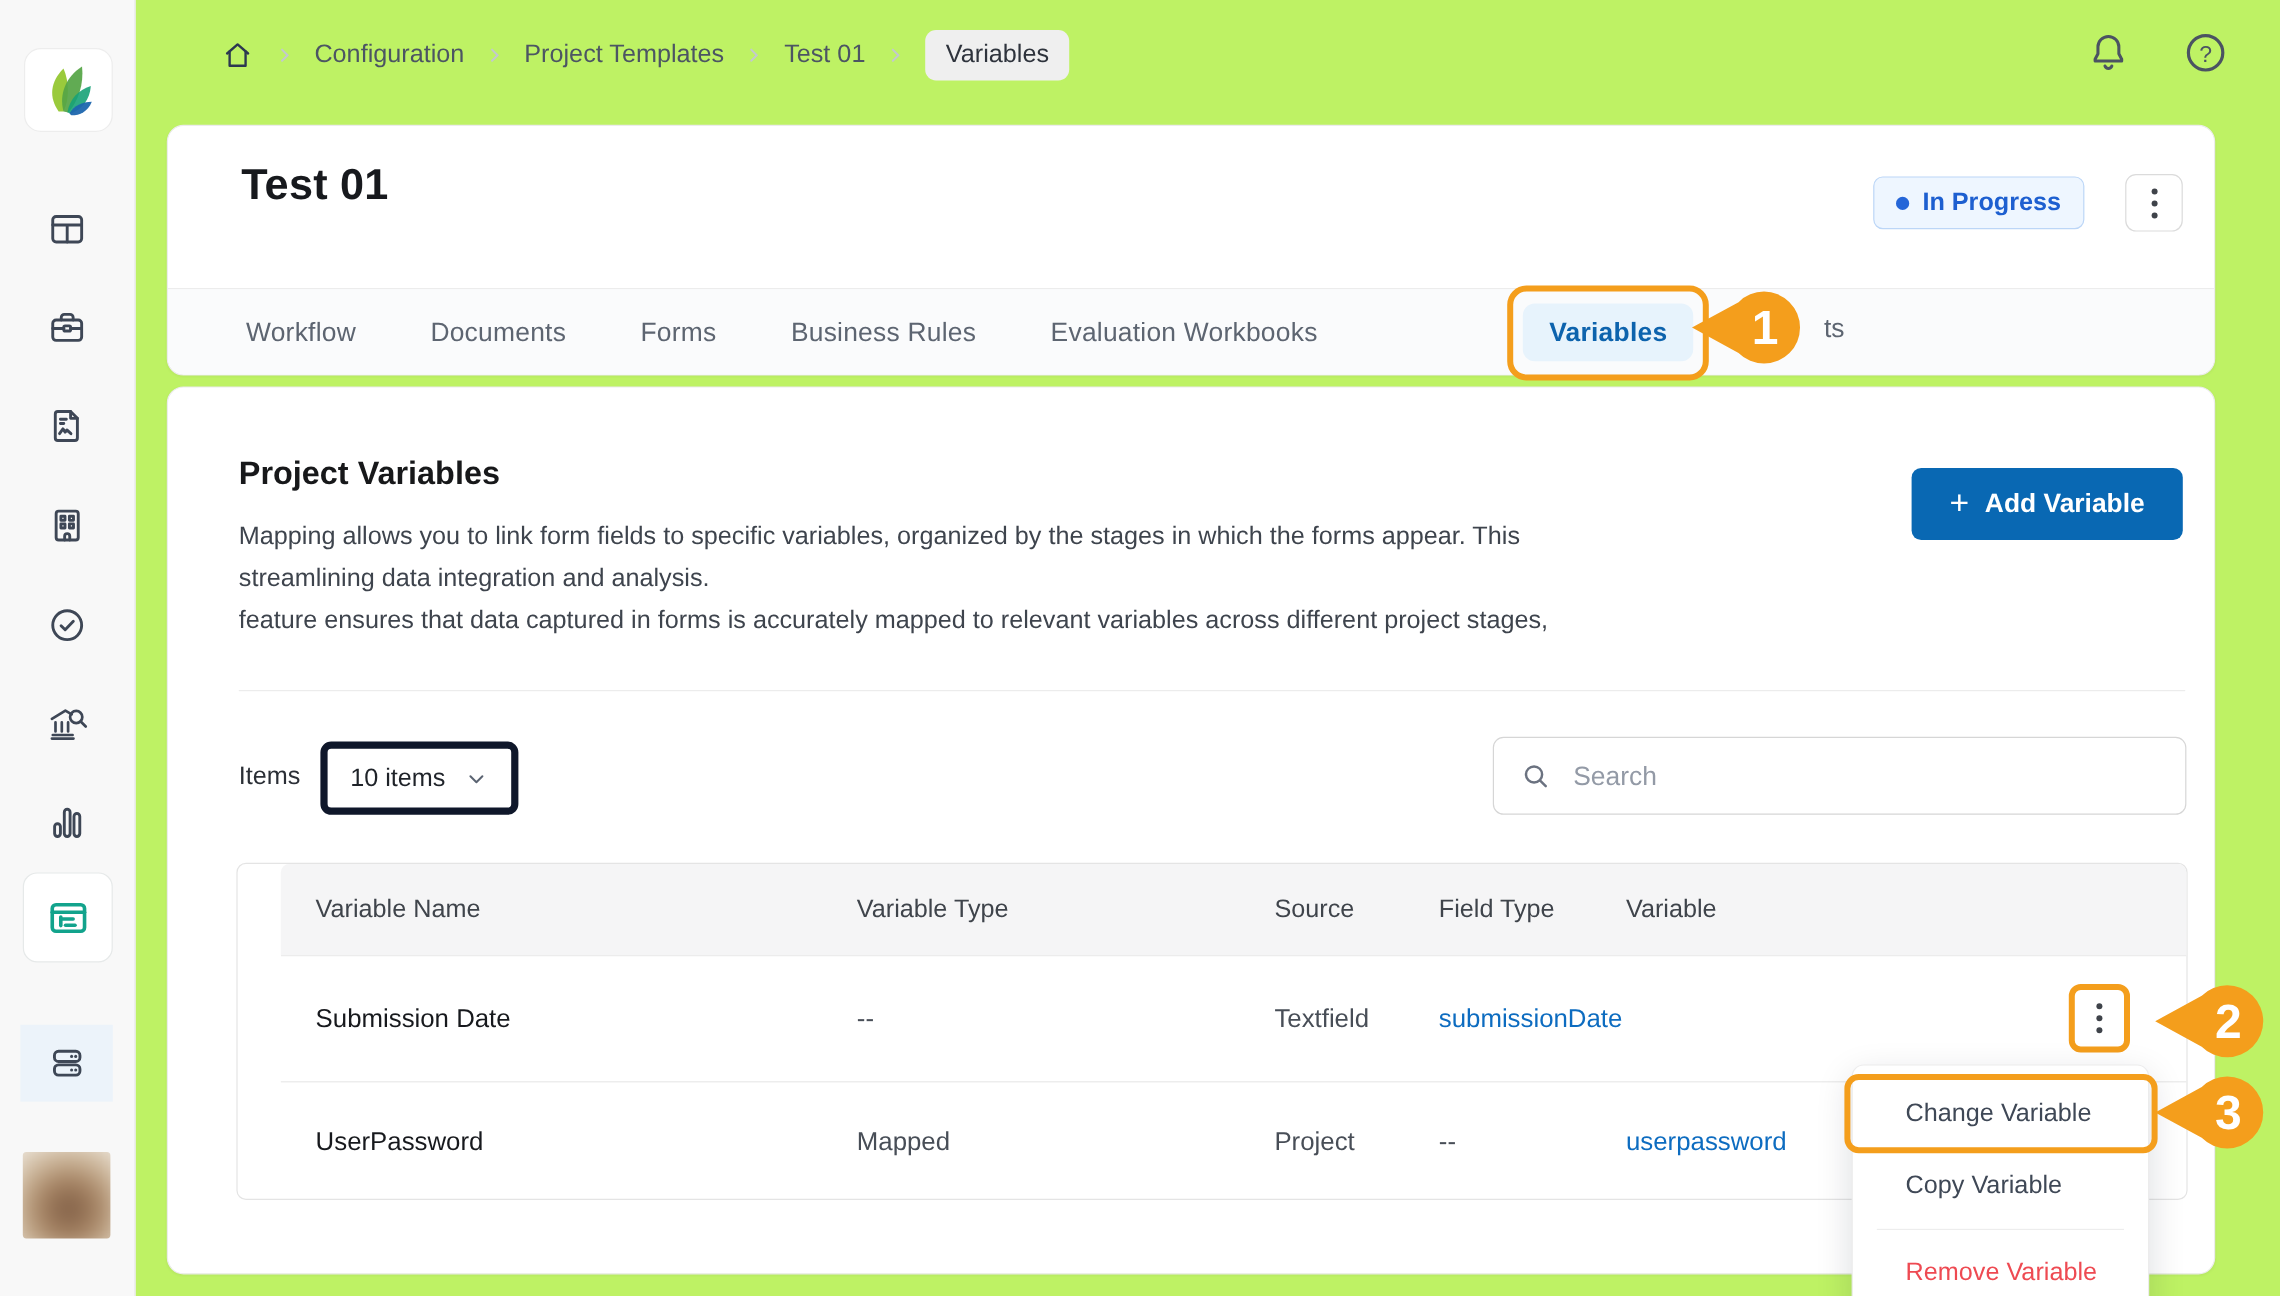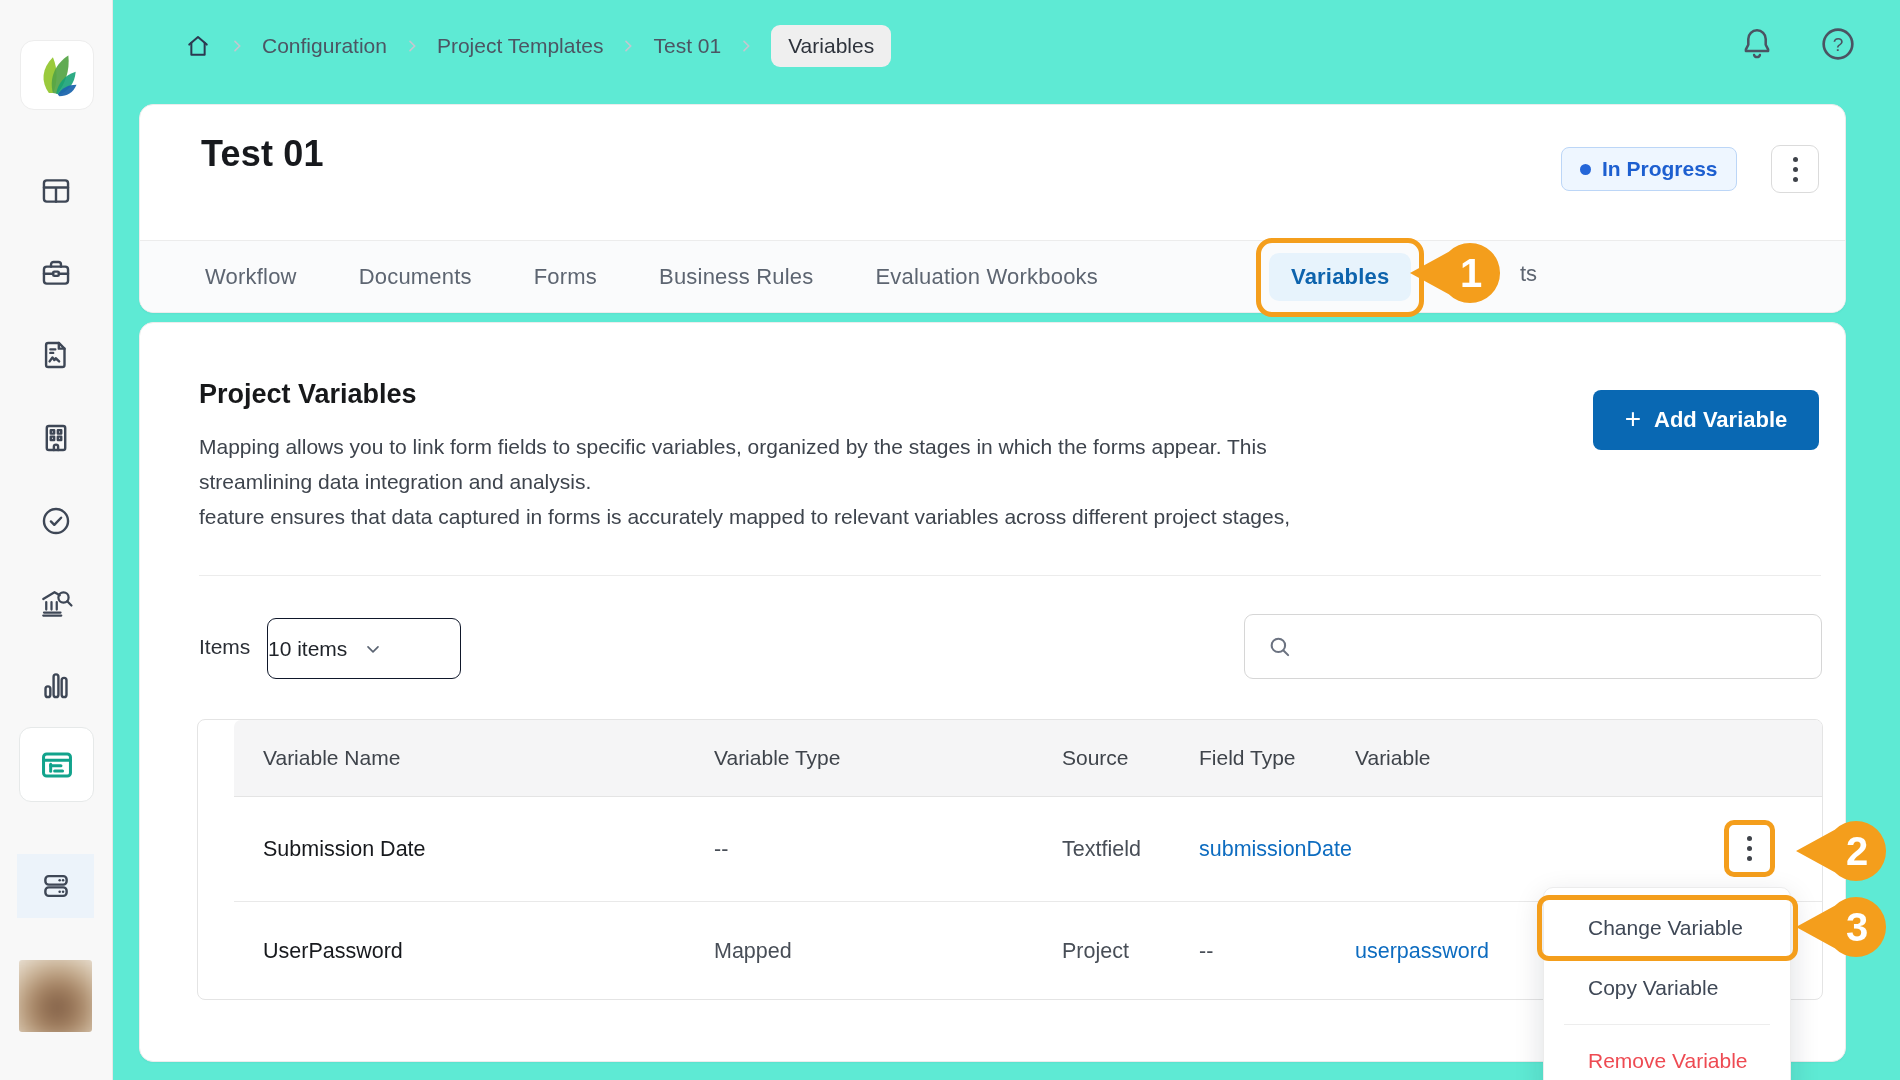--- a/index.html
+++ b/index.html
@@ -1,16 +1,16 @@
 <!DOCTYPE html>
 <html><head>
 <meta charset="utf-8">
 <style>
   html,body{margin:0;padding:0;background:#f7f7f7;font-family:"Liberation Sans",sans-serif;}
-  #root{position:relative;width:1900px;height:1080px;background:#5eead4;overflow:hidden;color:#1d2025;}
+  #root{position:relative;width:1900px;height:1080px;background:#bef264;overflow:hidden;color:#1d2025;}
   svg{display:block;}
 
   
   #sidebar{position:absolute;left:0;top:0;width:112px;height:1080px;border-right:1px solid #e8e8e8;background:#f8f8f8;}
   .logo-tile{position:absolute;left:20px;top:40px;width:72px;height:68px;background:#fff;border:1px solid #ededed;border-radius:14px;display:flex;align-items:center;justify-content:center;}
   .side-ic{position:absolute;left:0;width:112px;display:flex;justify-content:center;}
   .side-card{position:absolute;left:19px;top:727px;width:73px;height:73px;background:#fff;border:1px solid #e6e9e9;border-radius:12px;display:flex;align-items:center;justify-content:center;}
   .side-hl{position:absolute;left:17px;top:854px;width:77px;height:64px;background:#ecf3fa;display:flex;align-items:center;justify-content:center;}
   .avatar{position:absolute;left:19px;top:960px;width:73px;height:72px;border-radius:3px;overflow:hidden;}
   .avatar .blur{position:absolute;inset:-12px;filter:blur(8px);
@@ -46,22 +46,22 @@
   
   .sec-title{position:absolute;left:59px;top:56px;font-size:27px;font-weight:800;color:#17181a;}
   .sec-desc{position:absolute;left:59px;top:106px;font-size:21px;line-height:35px;color:#3e444d;}
   .add-btn{position:absolute;left:1453px;top:67px;width:226px;height:60px;background:#0968b3;border-radius:8px;color:#fff;
     display:flex;align-items:center;justify-content:center;gap:13px;font-size:22px;font-weight:600;}
   .add-plus{font-size:28px;font-weight:400;margin-top:-3px;}
   .sec-divider{position:absolute;left:59px;top:252px;width:1622px;height:1px;background:#ececec;}
 
   
   .items-label{position:absolute;left:59px;top:312px;font-size:21px;color:#2b2f36;}
-  .items-select{position:absolute;left:127px;top:295px;width:194px;height:61px;border:1px solid #0f172a;border-radius:9px;background:#fff;
-    display:flex;align-items:center;justify-content:flex-start;gap:16px;font-size:21px;color:#1f2329;box-sizing:border-box;}
+  .items-select{position:absolute;left:127px;top:295px;width:165px;height:61px;border:6px solid #0f172a;border-radius:9px;background:#fff;
+    display:flex;align-items:center;justify-content:center;gap:16px;font-size:21px;color:#1f2329;box-sizing:border-box;}
   .search-box{position:absolute;left:1104px;top:291px;width:578px;height:65px;border:1px solid #d6d6d6;border-radius:9px;background:#fff;
     display:flex;align-items:center;gap:16px;padding:0 22px;box-sizing:border-box;}
   .search-box input{border:0;outline:0;flex:1;font-size:22px;color:#33383f;font-family:"Liberation Sans",sans-serif;background:transparent;}
   .search-box input::placeholder{color:#939aa6;}
 
   
   .table{position:absolute;left:57px;top:396px;width:1626px;height:281px;border:1px solid #e4e4e4;border-radius:8px;box-sizing:border-box;padding-left:36px;}
   .t-head{display:grid;grid-template-columns:480px 348px 137px 156px 1fr;height:76px;background:#f5f5f6;border-bottom:1px solid #e4e4e4;
     border-radius:7px 7px 0 0;align-items:center;font-size:21px;color:#3f444b;font-weight:500;}
   .t-row{display:grid;grid-template-columns:480px 348px 137px 156px 1fr;align-items:center;font-size:21.5px;color:#484e57;position:relative;}
@@ -276,20 +276,21 @@
       <svg width="20" height="20" viewBox="0 0 24 24" fill="none" stroke="#5b6472" stroke-width="2" stroke-linecap="round" stroke-linejoin="round">
           <path d="M6 9.5l6 6 6-6"></path>
         </svg>
     </div>
 
     <div class="search-box">
       <svg width="26" height="26" viewBox="0 0 24 24" fill="none" stroke="#6b7280" stroke-width="1.9" stroke-linecap="round">
         <circle cx="10.5" cy="10.5" r="6.2"></circle>
           <path d="M15.2 15.2l4.3 4.3"></path>
       </svg>
+      <input type="text" placeholder="Search" style="">
     </div>
 
     <div class="table">
       <div class="t-head">
         <span class="c1">Variable Name</span>
         <span>Variable Type</span>
         <span>Source</span>
         <span>Field Type</span>
         <span>Variable</span>
       </div>

